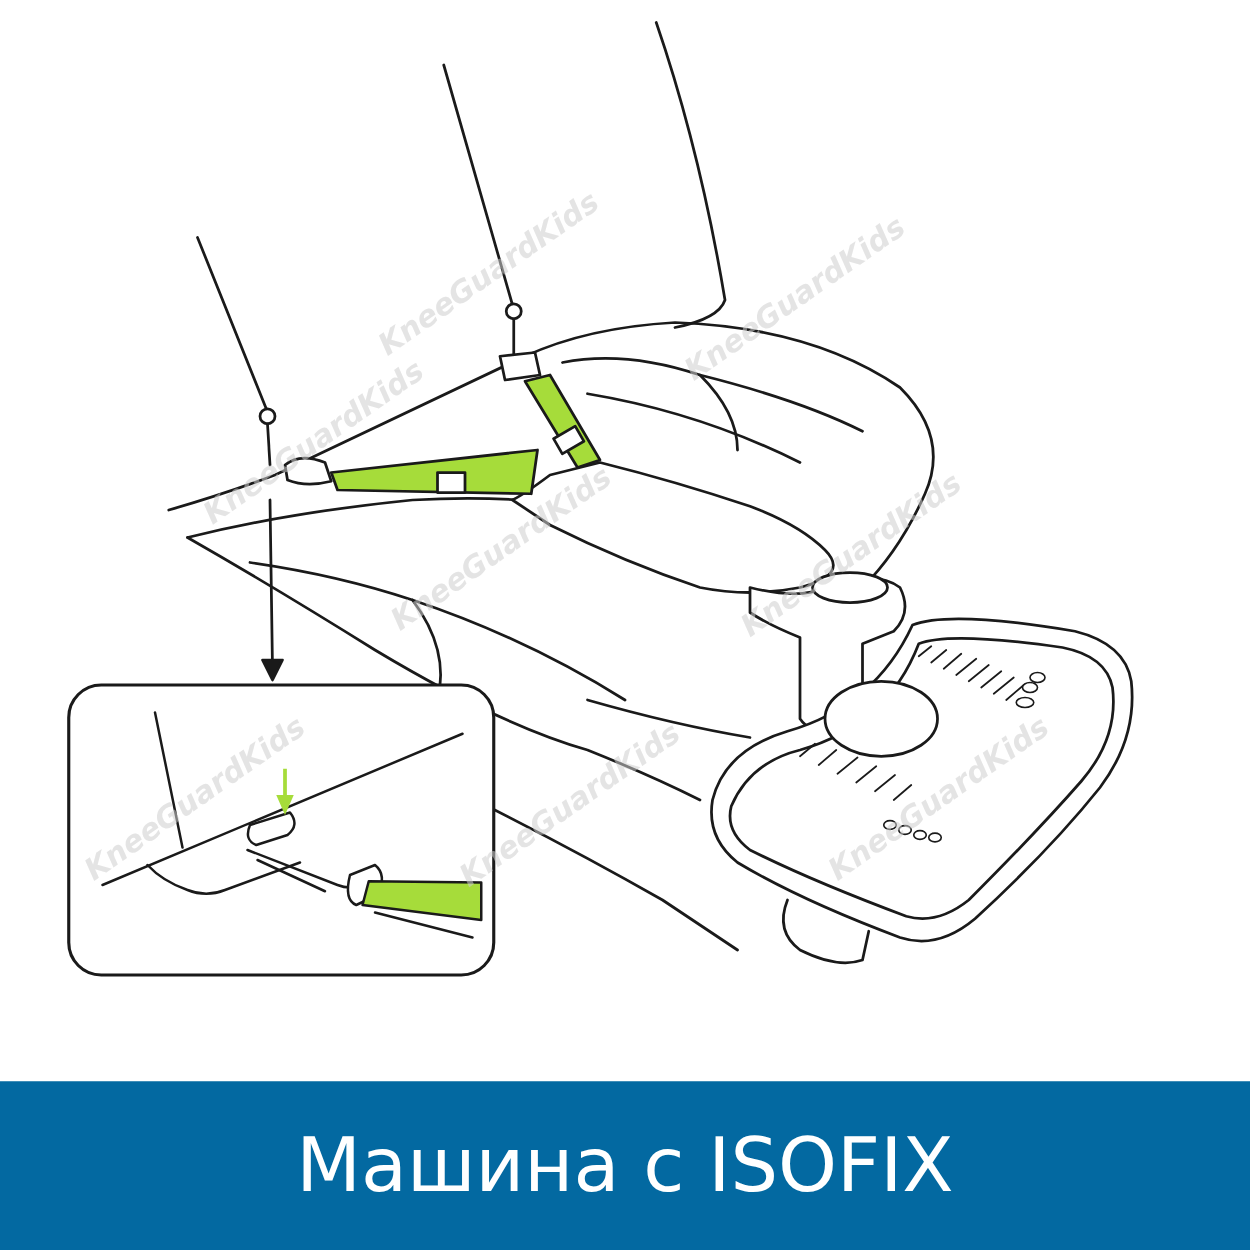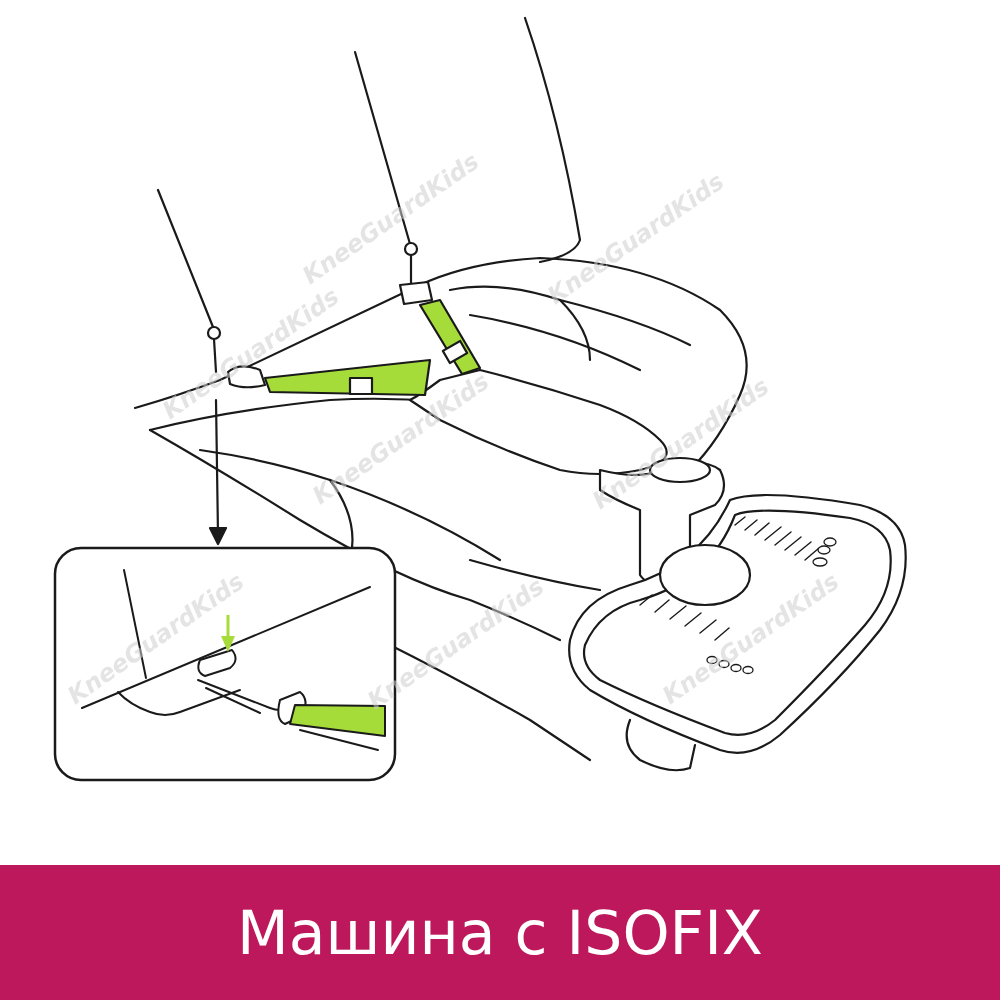--- a/index.html
+++ b/index.html
@@ -1,18 +1,18 @@
 <!DOCTYPE html>
 <html><head>
 <meta charset="utf-8">
 <style>
   html, body { margin:0; padding:0; background:#ffffff; }
   body { width:1000px; height:1000px; position:relative; overflow:hidden; font-family:"DejaVu Sans", sans-serif; }
   #illustration { position:absolute; left:0; top:0; width:1000px; height:865px; }
-  .banner { position:absolute; left:0; top:865px; width:1000px; height:135px; background:#be185d; display:flex; align-items:center; justify-content:center; }
+  .banner { position:absolute; left:0; top:865px; width:1000px; height:135px; background:#0369a1; display:flex; align-items:center; justify-content:center; }
   .banner-text { color:#ffffff; font-family:"DejaVu Sans", sans-serif; font-size:60px; font-weight:normal; letter-spacing:0px; }
   .wm { fill:#cfcfcf; opacity:0.55; font-family:"DejaVu Sans", sans-serif; font-weight:bold; font-size:24px; font-style:italic; }
 </style>
 </head>
 <body>
 
 <svg id="illustration" viewBox="0 0 1000 865" xmlns="http://www.w3.org/2000/svg">
   <g fill="none" stroke="#1a1a1a" stroke-width="2.2" stroke-linecap="round" stroke-linejoin="round">
 
     <path d="M525 18 Q560 120 580 240 Q575 255 540 262"></path>

